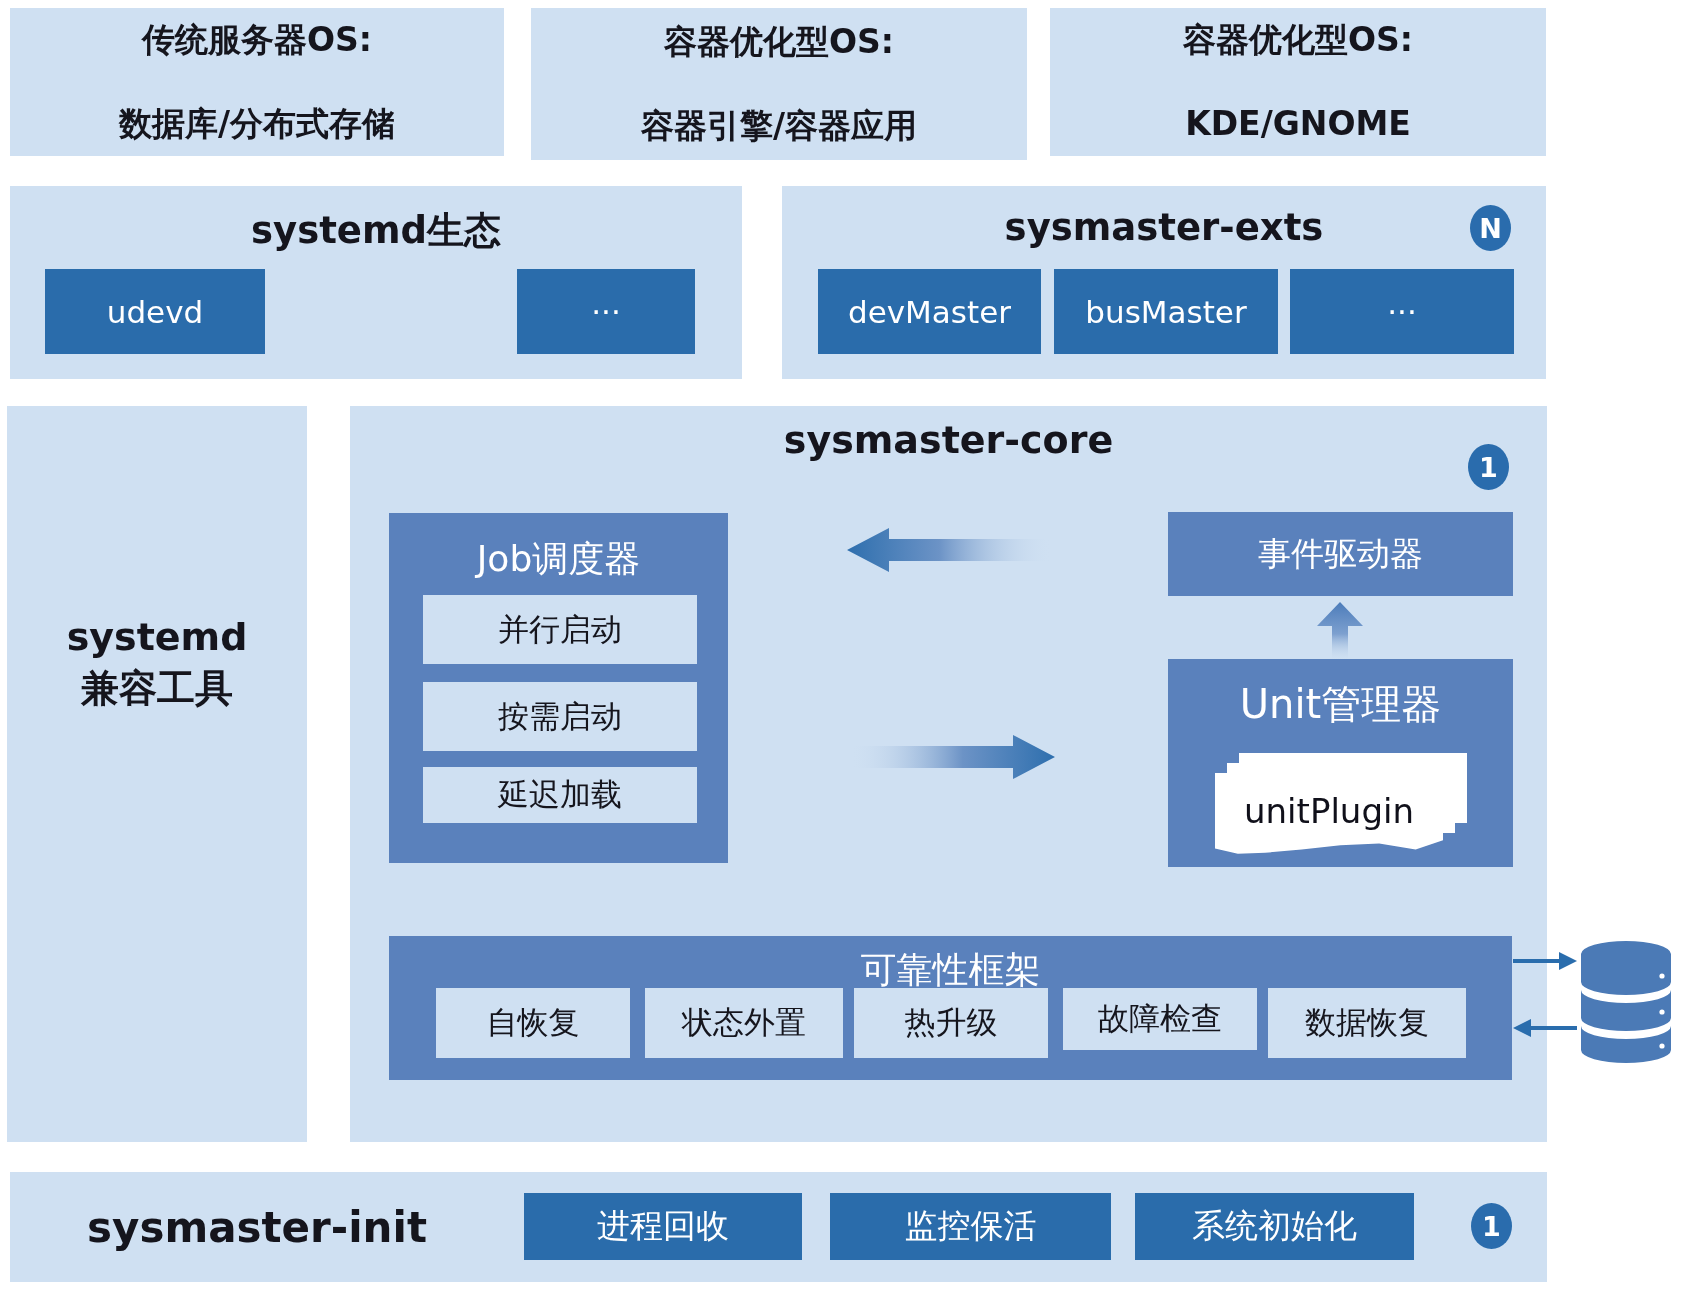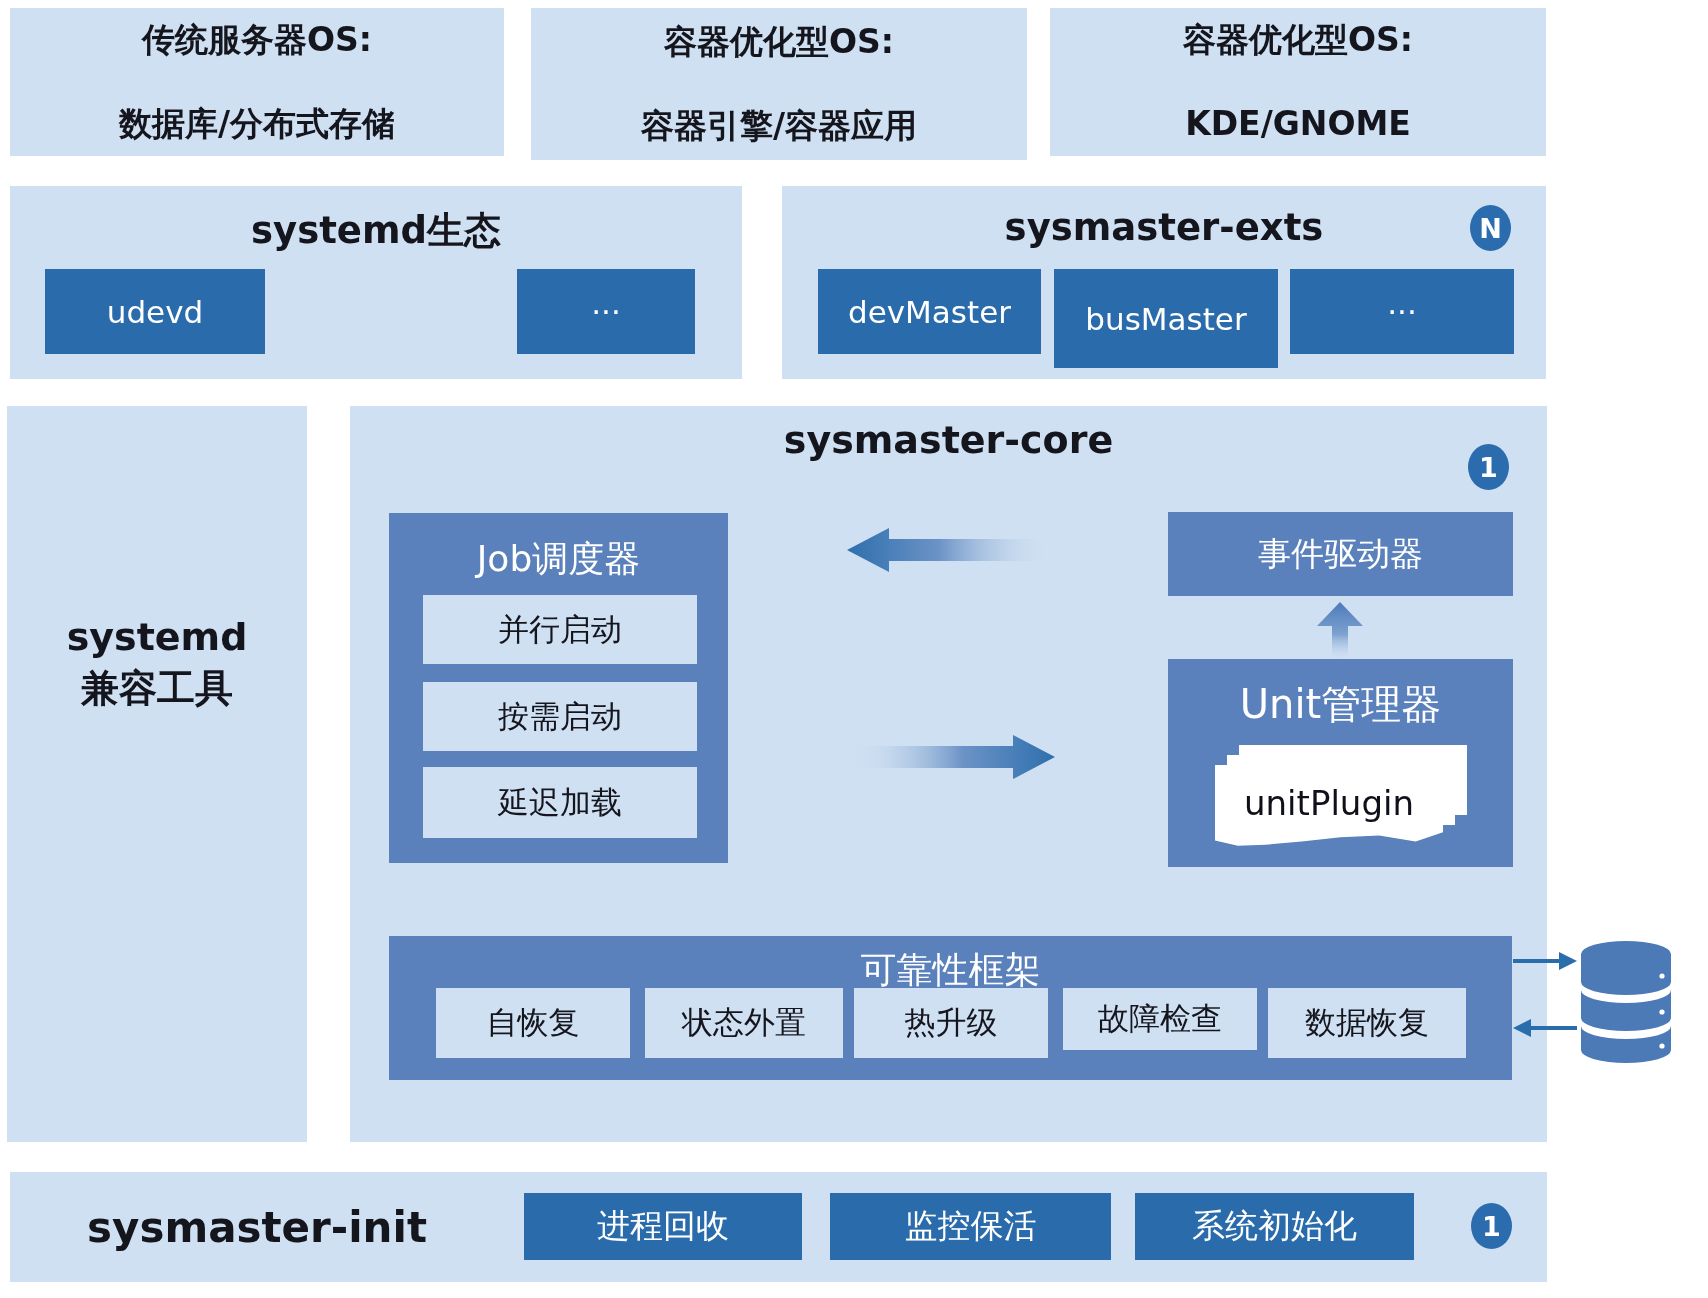--- a/index.html
+++ b/index.html
@@ -41,41 +41,41 @@
   <div class="abs light-panel" style="left:10px;top:186px;width:732px;height:193px;">
     <div class="abs panel-title" style="left:0;top:20px;width:100%;">systemd生态</div>
     <div class="abs dark-box cell-text" style="left:35px;top:83px;width:220px;height:85px;">udevd</div>
     <div class="abs dark-box cell-text" style="left:507px;top:83px;width:178px;height:85px;">···</div>
   </div>
 
   <div class="abs light-panel" style="left:782px;top:186px;width:764px;height:193px;">
     <div class="abs panel-title" style="left:0;top:20px;width:100%;">sysmaster-exts</div>
     <div class="abs badge" style="left:688px;top:19px;">N</div>
     <div class="abs dark-box cell-text" style="left:36px;top:83px;width:223px;height:85px;">devMaster</div>
-    <div class="abs dark-box cell-text" style="left:272px;top:83px;width:224px;height:99px;">busMaster</div>
+    <div class="abs dark-box cell-text" style="left:272px;top:83px;width:224px;height:85px;">busMaster</div>
     <div class="abs dark-box cell-text" style="left:508px;top:83px;width:224px;height:85px;">···</div>
   </div>
 
   <div class="abs light-panel" style="left:7px;top:406px;width:300px;height:736px;">
     <div class="abs" style="left:0;top:206px;width:100%;text-align:center;font-size:38px;font-weight:700;line-height:1.35;">
       <div>systemd</div>
       <div>兼容工具</div>
     </div>
   </div>
 
   <div class="abs light-panel" style="left:350px;top:406px;width:1197px;height:736px;">
 
     <div class="abs panel-title" style="left:0;top:12px;width:100%;font-size:38px;">sysmaster-core</div>
     <div class="abs badge" style="left:1118px;top:38px;">1</div>
 
     <div class="abs mid-box" style="left:39px;top:107px;width:339px;height:350px;">
       <div class="abs white-title" style="left:0;top:22px;width:100%;font-size:36px;">Job调度器</div>
       <div class="abs sub-box" style="left:34px;top:82px;width:274px;height:69px;">并行启动</div>
       <div class="abs sub-box" style="left:34px;top:169px;width:274px;height:69px;">按需启动</div>
-      <div class="abs sub-box" style="left:34px;top:254px;width:274px;height:71px;">延迟加载</div>
+      <div class="abs sub-box" style="left:34px;top:254px;width:274px;height:56px;">延迟加载</div>
     </div>
 
     <div class="abs" style="left:497px;top:120px;width:205px;height:48px;">
       <svg width="205" height="48" viewBox="0 0 205 48">
         <defs>
           <linearGradient id="gradLeft" x1="0" y1="0" x2="1" y2="0">
             <stop offset="0" stop-color="#2e6fae"></stop>
             <stop offset="0.45" stop-color="#6c93c6"></stop>
             <stop offset="1" stop-color="#cfe0f2" stop-opacity="0"></stop>
           </linearGradient>
@@ -107,21 +107,21 @@
             <stop offset="0.55" stop-color="#7da0cf"></stop>
             <stop offset="1" stop-color="#cfe0f2" stop-opacity="0.1"></stop>
           </linearGradient>
         </defs>
         <polygon points="23,0 46,24 31,24 31,58 15,58 15,24 0,24" fill="url(#gradUp)"></polygon>
       </svg>
     </div>
 
     <div class="abs mid-box" style="left:818px;top:253px;width:345px;height:208px;">
       <div class="abs white-title" style="left:0;top:18px;width:100%;font-size:40px;">Unit管理器</div>
-      <div class="abs" style="left:47px;top:86px;width:260px;height:100px;padding-left:38px;">
+      <div class="abs" style="left:47px;top:94px;width:260px;height:100px;padding-left:38px;">
         <div class="paper" style="left:24px;top:0;width:228px;height:70px;"></div>
         <div class="paper" style="left:12px;top:10px;width:228px;height:70px;"></div>
         <div class="paper" style="left:0;top:20px;width:228px;height:76px;display:flex;align-items:center;justify-content:center;font-size:34px;color:#10101a;padding-bottom:8px;
              clip-path:polygon(0 0,100% 0,100% 80%,88% 91%,72% 84%,55% 86%,38% 91%,22% 95%,10% 96%,0 90%);">
           <span>unitPlugin</span>
         </div>
       </div>
     </div>
 
     <div class="abs mid-box" style="left:39px;top:530px;width:1123px;height:144px;">

